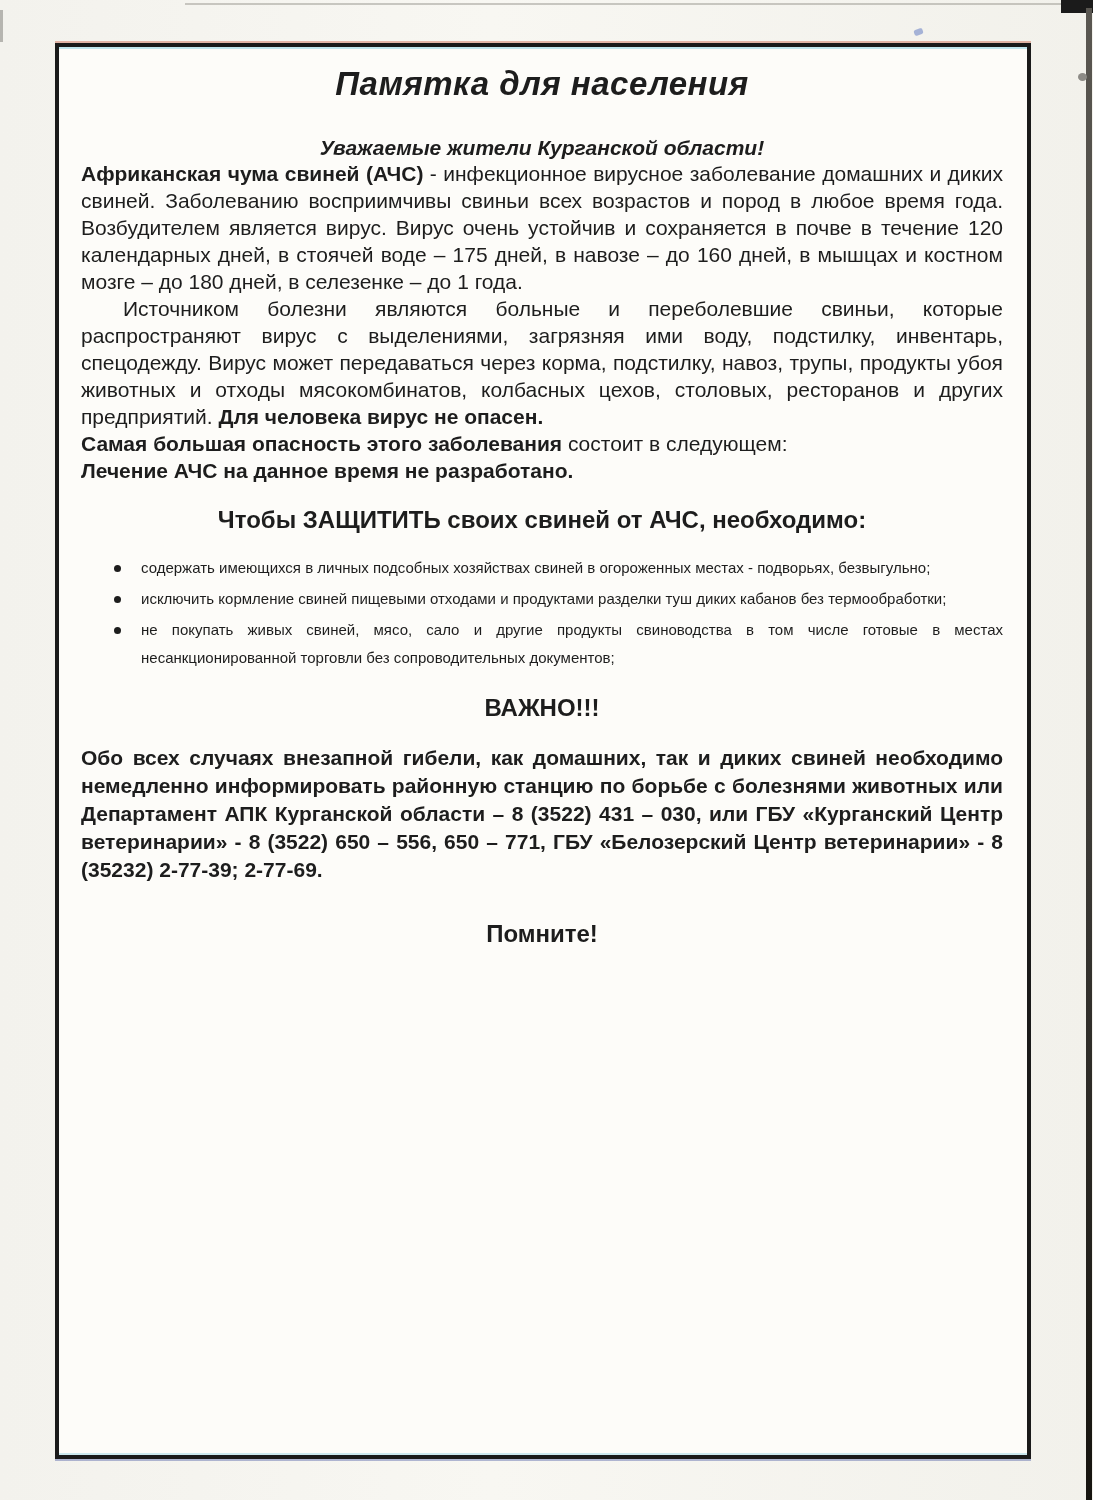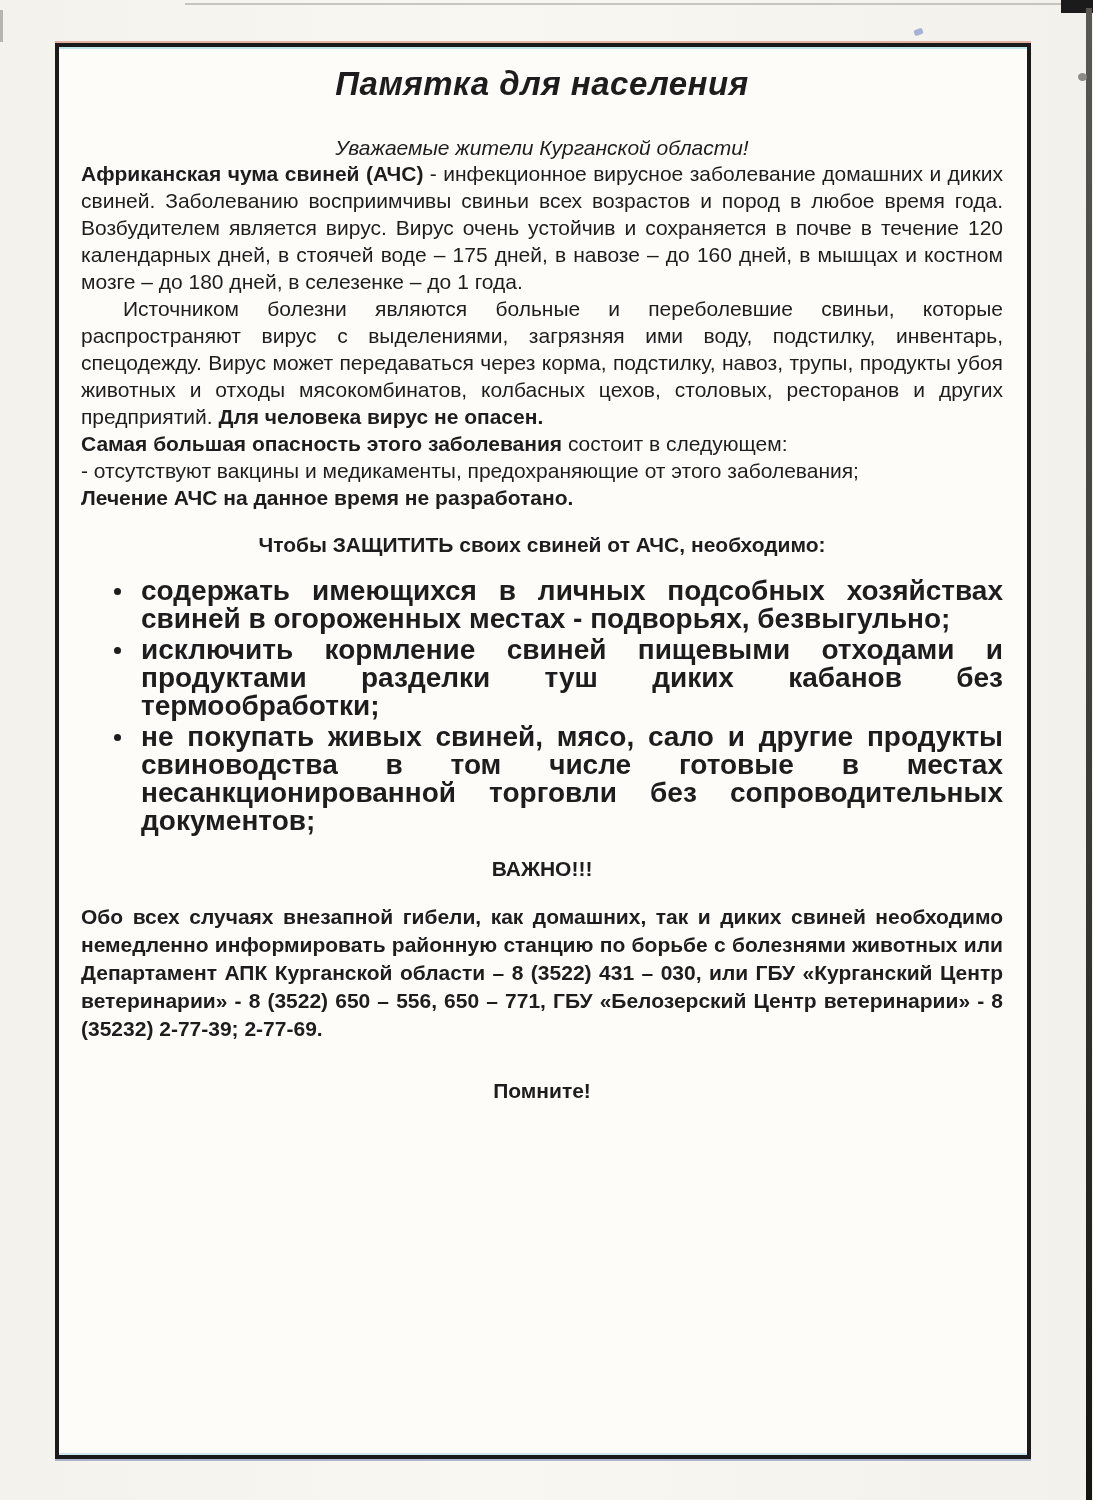--- a/index.html
+++ b/index.html
@@ -41,46 +41,46 @@
     text-align: center;
     font-size: 33px;
     font-weight: bold;
     font-style: italic;
     letter-spacing: .5px;
   }
   .greeting {
     margin: 33px 0 0;
     text-align: center;
     font-size: 21px;
-    font-weight: normal;
+    font-weight: bold;
     font-style: italic;
   }
   .body-text {
     margin: 0;
     font-size: 21px;
     line-height: 27px;
     text-align: justify;
   }
   .intro { }
   .indent-first { text-indent: 42px; }
   .b { font-weight: bold; }
   .center-head {
     margin: 22px 0 20px;
     text-align: center;
-    font-size: 21px;
+    font-size: 24px;
     font-weight: bold;
   }
   .head-important { margin: 22px 0 22px; text-align: center; }
   .head-remember { margin: 36px 0 2px; }
 
   ul.bullets { list-style: none; margin: 0; padding: 0 0 0 60px; }
   ul.bullets li {
     position: relative;
-    font-size: 28px;
-    font-weight: bold;
+    font-size: 15px;
+    font-weight: normal;
     line-height: 28px;
     text-align: justify;
     margin-bottom: 3px;
   }
   ul.bullets li::before {
     content: "";
     position: absolute;
     left: -27px; top: 11px;
     width: 7px; height: 7px;
     background: #1d1d1d;
@@ -107,21 +107,20 @@
     <h1 class="memo-title">Памятка для населения</h1>
 
     <h2 class="greeting">Уважаемые жители Курганской области!</h2>
 
     <p class="body-text intro"><span class="b">Африканская чума свиней (АЧС)</span><span> - инфекционное вирусное заболевание домашних и диких свиней. Заболеванию восприимчивы свиньи всех возрастов и пород в любое время года. Возбудителем является вирус. Вирус очень устойчив и сохраняется в почве в течение 120 календарных дней, в стоячей воде – 175 дней, в навозе – до 160 дней, в мышцах и костном мозге – до 180 дней, в селезенке – до 1 года.</span></p>
 
     <p class="body-text indent-first"><span>Источником болезни являются больные и переболевшие свиньи, которые распространяют вирус с выделениями, загрязняя ими воду, подстилку, инвентарь, спецодежду. Вирус может передаваться через корма, подстилку, навоз, трупы, продукты убоя животных и отходы мясокомбинатов, колбасных цехов, столовых, ресторанов и других предприятий. </span><span class="b">Для человека вирус не опасен.</span></p>
 
     <p class="body-text"><span class="b">Самая большая опасность этого заболевания</span><span> состоит в следующем:</span></p>
 
-    <p class="body-text">- отсутствуют вакцины и медикаменты, предохраняющие от этого заболевания;</p>
 
     <p class="body-text b">Лечение АЧС на данное время не разработано.</p>
 
     <p class="center-head">Чтобы ЗАЩИТИТЬ своих свиней от АЧС, необходимо:</p>
 
     <ul class="bullets">
       <li>содержать имеющихся в личных подсобных хозяйствах свиней в огороженных местах - подворьях, безвыгульно;</li>
       <li>исключить кормление свиней пищевыми отходами и продуктами разделки туш диких кабанов без термообработки;</li>
       <li>не покупать живых свиней, мясо, сало и другие продукты свиноводства в том числе готовые в местах несанкционированной торговли без сопроводительных документов;</li>
     </ul>

